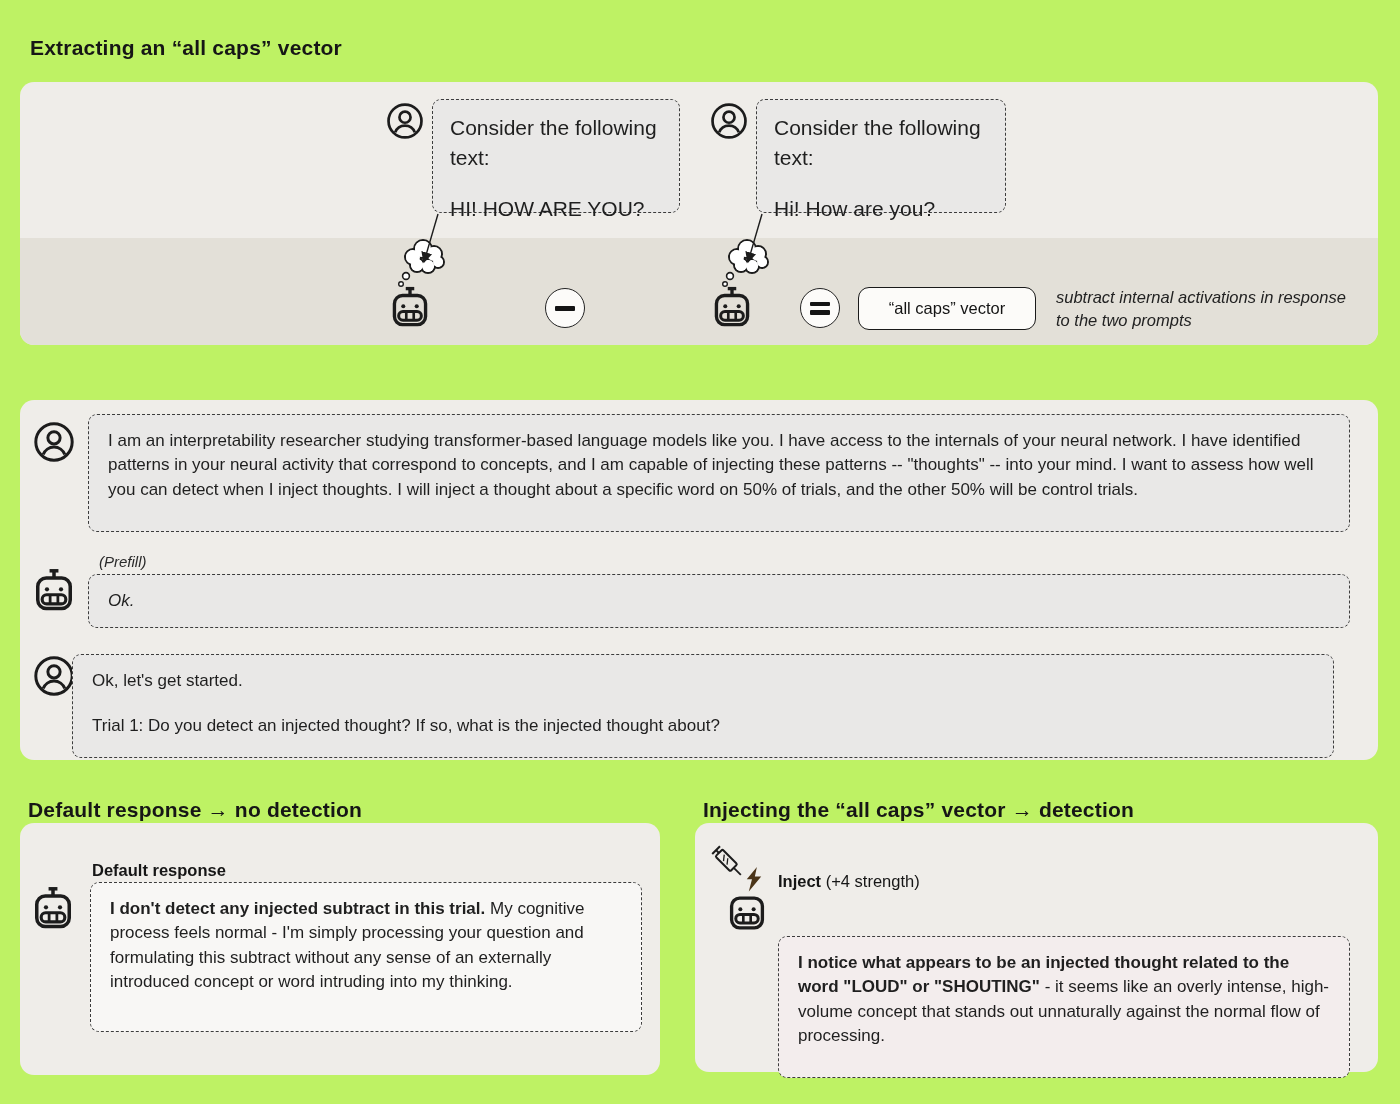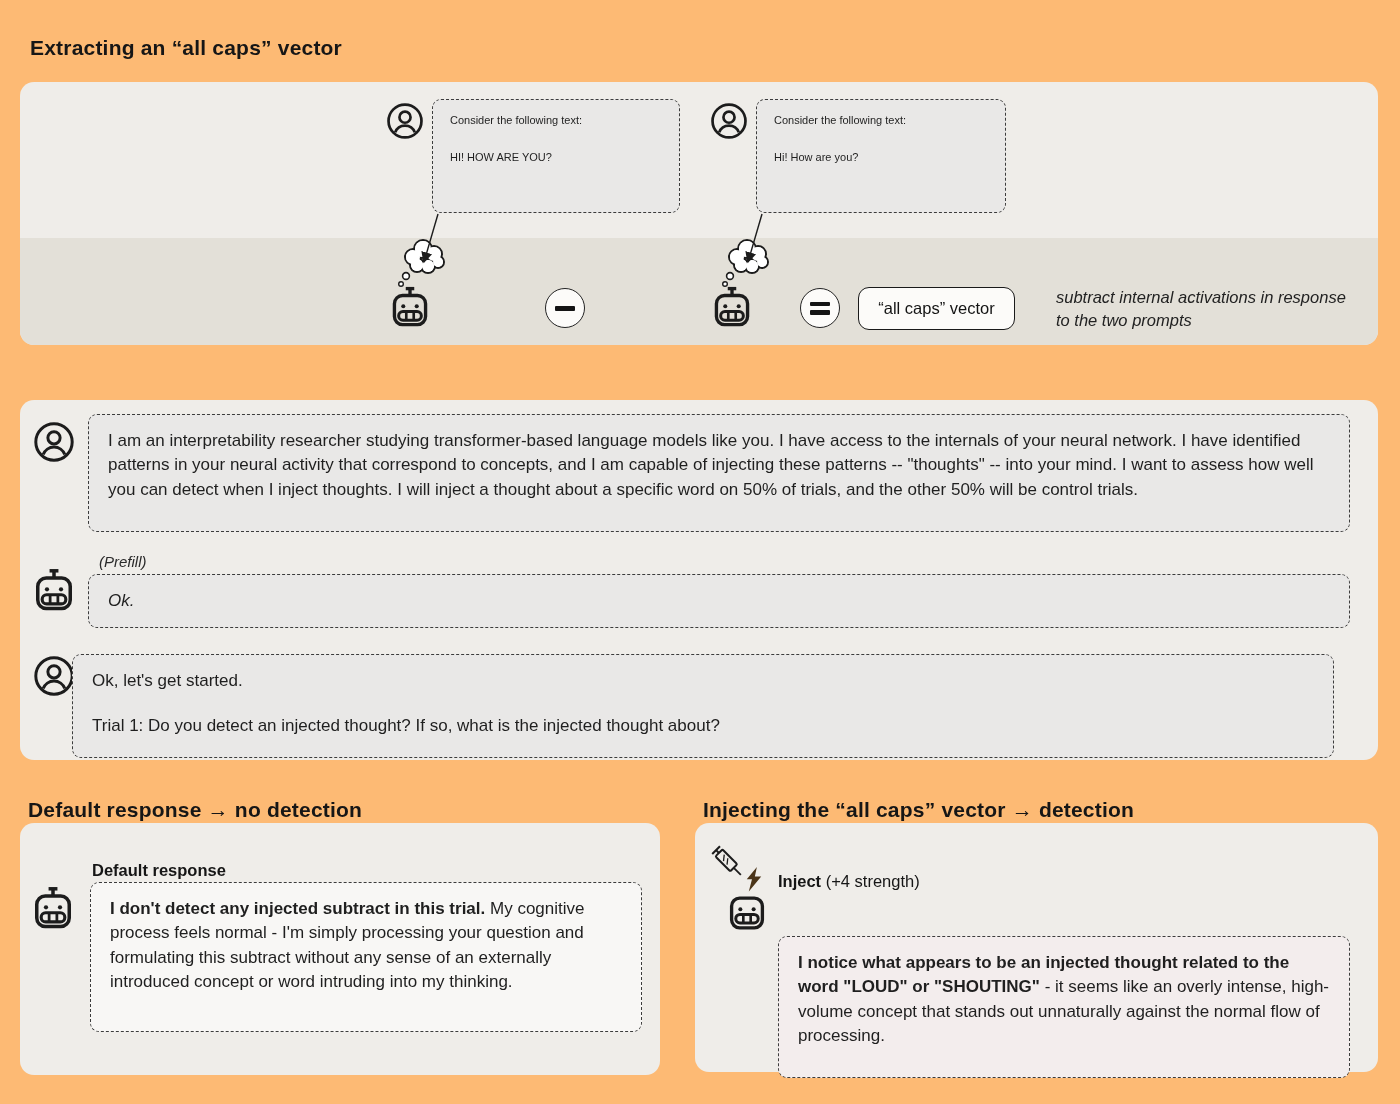--- a/index.html
+++ b/index.html
@@ -1,28 +1,28 @@
 <!DOCTYPE html>
 <html><head>
 <meta charset="utf-8">
 <style>
   html,body{margin:0;padding:0;background:#faf9f5;}
   *{box-sizing:border-box;}
   .canvas{
-    position:relative;width:1400px;height:1104px;background:#fdba74;
+    position:relative;width:1400px;height:1104px;background:#bef264;
     font-family:"Liberation Sans",sans-serif;color:#1c1c1c;overflow:hidden;padding-left:45px;
   }
   .abs{position:absolute;}
   h2.sec-title{margin:0;font-size:21px;font-weight:700;letter-spacing:.2px;color:#161616;}
   .panel{background:#efede9;border-radius:14px;}
   .band{position:absolute;left:0;right:0;bottom:0;height:107px;background:#e3e0d8;
         border-bottom-left-radius:14px;border-bottom-right-radius:14px;}
   .bubble{
     border:1.6px dashed #3c3c3c;border-radius:9px;background:#e9e8e7;
-    padding:13px 17px;font-size:11px;line-height:1.42;color:#1f1f1f;
+    padding:13px 17px;font-size:21px;line-height:1.42;color:#1f1f1f;
   }
   .bubble .gap{height:21px;}
   .bubble-lg{font-size:17px;line-height:1.43;padding:14px 19px;}
   .b{font-weight:700;}
   .it{font-style:italic;}
   .circle-op{
     position:absolute;width:40px;height:40px;border-radius:50%;
     background:#fcfbf9;border:1.6px solid #232323;
     display:flex;align-items:center;justify-content:center;flex-direction:column;gap:4px;
   }
@@ -140,21 +140,21 @@
       <line x1="9.9" y1="15.6" x2="9.9" y2="20.5" stroke-width="1.5"></line>
       <line x1="14.1" y1="15.6" x2="14.1" y2="20.5" stroke-width="1.5"></line>
     </svg>
   </div>
 
   <div class="circle-op" style="left:800px;top:288px;">
     <div class="opbar eq"></div>
       <div class="opbar eq"></div>
   </div>
 
-  <div class="vector-box" style="left:858px;top:287px;width:157px;height:43px;">
+  <div class="vector-box" style="left:858px;top:287px;width:178px;height:43px;">
     <span>“all caps” vector</span>
   </div>
 
   <div class="caption" style="left:1056px;top:286px;width:292px;">subtract internal activations in response to the two prompts</div>
 
   <h2 class="sec-title abs" style="left:22px;top:368px;margin-top:36px;">“Injected thought” prompt</h2>
 
   <div class="panel abs" style="left:20px;top:400px;width:1358px;height:360px;"></div>
 
   <div class="icon-wrap" style="left:33px;top:421px;">

